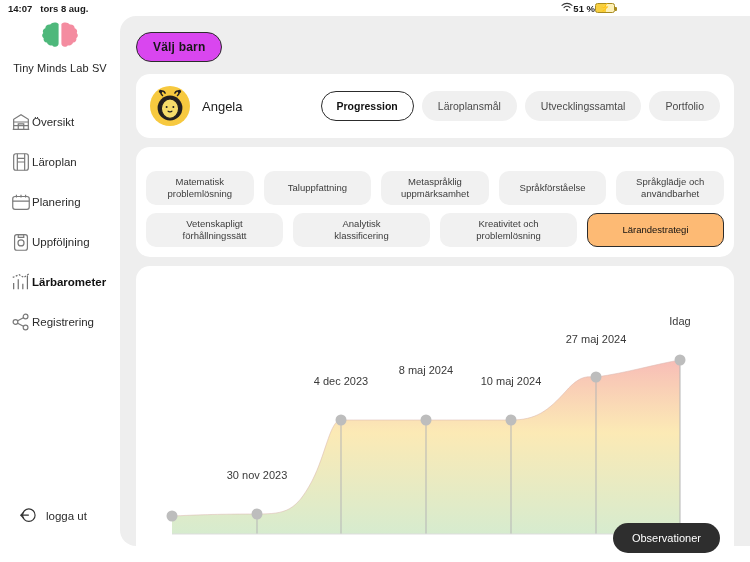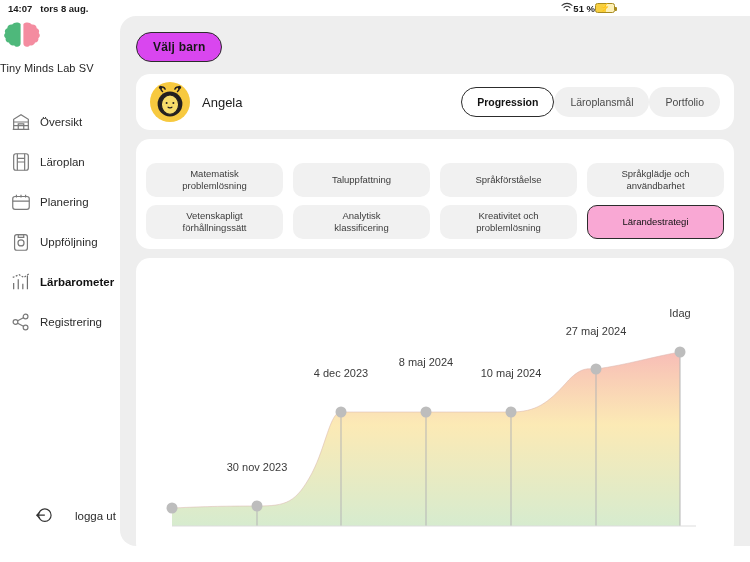--- a/index.html
+++ b/index.html
@@ -30,37 +30,37 @@
     content:""; position:absolute; right:-3px; top:3px;
     width:2px; height:4px; background:#a98b1d; border-radius:0 1px 1px 0;
   }
   .bolt { font-size: 8px; color: #3a3a3a; line-height: 1; margin-left: 3px; }
 
   
   .sidebar {
     position: absolute; left: 0; top: 16px; width: 120px; height: 546px;
     background: #ffffff;
   }
-  .brand { display: flex; flex-direction: column; align-items: flex-start; padding-top: 4px; }
+  .brand { display: flex; flex-direction: column; align-items: center; padding-top: 4px; }
   .brain { width: 44px; height: 32px; }
   .brand-name {
     margin-top: 10px; font-size: 11px; color: #252525; letter-spacing: .1px;
   }
   .nav { margin-top: 28px; }
   .nav-item {
-    display: flex; align-items: center; gap: 8px;
+    display: flex; align-items: center; gap: 0;
     padding: 9px 0 9px 10px; cursor: pointer;
     font-size: 11.5px; color: #2b2b2b;
   }
   .nav-item.active { font-weight: bold; color: #111; }
   .nav-ico { width: 22px; height: 22px; flex: 0 0 22px; color: #6e6e6e; }
   .nav-ico svg { width: 22px; height: 22px; display: block; }
   .logout {
-    position: absolute; left: 34px; bottom: 36px;
-    display: flex; align-items: center; gap: 21px;
+    position: absolute; left: 18px; bottom: 36px;
+    display: flex; align-items: center; gap: 8px;
     font-size: 11.5px; color: #2b2b2b; cursor: pointer; margin-top: 28px;
   }
   .logout-ico { width: 20px; height: 20px; color: #333; }
   .logout-ico svg { width: 20px; height: 20px; display: block; }
 
   
   .main {
     position: absolute; left: 120px; top: 16px;
     width: 630px; height: 530px;
     background: #eeeeee;
@@ -73,27 +73,27 @@
     background: #d946ef;
     padding: 7px 16px; font-size: 12px; font-weight: bold; color: #171717;
     cursor: pointer; letter-spacing: .2px;
   }
 
   
   .card {
     background: #ffffff; border-radius: 14px;
   }
   .profile {
-    margin-top: 12px; height: 56px;
+    margin-top: 12px; height: 64px;
     display: flex; align-items: center; padding: 12px 14px; gap: 12px;
   }
   .avatar { width: 40px; height: 40px; flex: 0 0 40px; }
   .avatar svg { width: 40px; height: 40px; display: block; }
   .child-name { font-size: 13px; color: #1c1c1c; flex: 1; }
-  .tabs { display: flex; align-items: center; gap: 0; }
+  .tabs { display: flex; align-items: center; gap: 8px; }
   .tab {
     font-size: 10.5px; color: #4a4a4a; background: #f0f0f0;
     border: 1.4px solid transparent; border-radius: 999px;
     padding: 8px 15px; cursor: pointer; white-space: nowrap;
   }
   .tab.active {
     background: #ffffff; border-color: #2c2c2c;
     color: #111; font-weight: bold;
   }
 
@@ -103,21 +103,21 @@
   .chips-row + .chips-row { margin-top: 8px; }
   .chip {
     flex: 1 1 0; min-width: 0;
     background: #f1f1f1; border: 1.4px solid transparent; border-radius: 10px;
     font-size: 9.5px; color: #3c3c3c; line-height: 1.25;
     text-align: center; padding: 8px 4px; height: 34px;
     display: flex; align-items: center; justify-content: center;
     cursor: pointer; white-space: pre-line;
   }
   .chip.selected {
-    background: #f9a8d4; border-color: #2c2c2c; color: #111;
+    background: #fdba74; border-color: #2c2c2c; color: #111;
   }
   .chip.disabled { color: #bcbcbc; cursor: default; }
 
   
   .chart-card {
     margin-top: 9px; height: 299px; position: relative; overflow: hidden;
   }
   .chart-svg { position: absolute; left: 0; top: 0; width: 598px; height: 299px; }
   .pt-label {
     position: absolute; font-size: 11px; color: #3a3a3a; white-space: nowrap;
@@ -257,30 +257,33 @@
           <ellipse cx="20" cy="22.6" rx="8.6" ry="9.6" fill="none" stroke="#231f20" stroke-width="1.1"></ellipse>
           <circle cx="16.6" cy="21" r="1" fill="#231f20"></circle>
           <circle cx="23.4" cy="21" r="1" fill="#231f20"></circle>
           <path d="M18 25.2c.7.9 3.3.9 4 0" stroke="#231f20" stroke-width="1.1" fill="none" stroke-linecap="round"></path>
         </svg>
       </span>
       <span class="child-name">Angela</span>
       <div class="tabs">
         <div class="tab active">Progression</div>
         <div class="tab">Läroplansmål</div>
+        <div class="tab">Utvecklingssamtal</div>
         <div class="tab">Portfolio</div>
       </div>
     </div>
 
     
     <div class="card chips-card">
       <div class="chips-row">
         <div class="chip">Matematisk
 problemlösning</div>
         <div class="chip">Taluppfattning</div>
+        <div class="chip">Metaspråklig
+uppmärksamhet</div>
         <div class="chip">Språkförståelse</div>
         <div class="chip">Språkglädje och
 användbarhet</div>
       </div>
       <div class="chips-row">
         <div class="chip">Vetenskapligt
 förhållningssätt</div>
         <div class="chip">Analytisk
 klassificering</div>
         <div class="chip">Kreativitet och
@@ -328,16 +331,17 @@
         <circle cx="544" cy="94" r="5.5" fill="#bdbdbd"></circle>
       </svg>
 
       <div class="pt-label" style="left:121px; top:203px;">30 nov 2023</div>
       <div class="pt-label" style="left:205px; top:109px;">4 dec 2023</div>
       <div class="pt-label" style="left:290px; top:98px;">8 maj 2024</div>
       <div class="pt-label" style="left:375px; top:109px;">10 maj 2024</div>
       <div class="pt-label" style="left:460px; top:67px;">27 maj 2024</div>
       <div class="pt-label" style="left:544px; top:49px;">Idag</div>
 
+      <button class="observations">Observationer</button>
     </div>
 
   </div>
 </div>
 
 </body></html>

